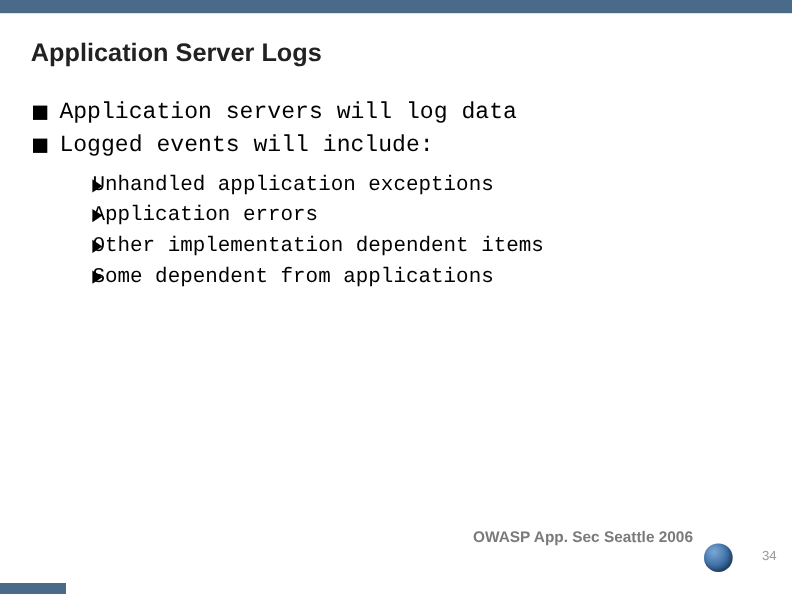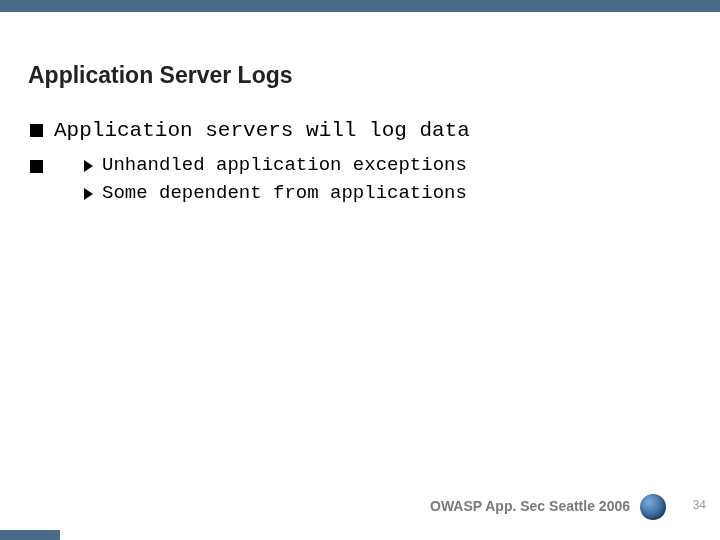--- a/index.html
+++ b/index.html
@@ -10,21 +10,20 @@
     position: relative;
     overflow: hidden;
   }
   .top-bar {
     height: 12px;
     background: #4a6a8a;
     width: 100%;
   }
   .content {
     padding: 22px 28px 0 28px;
-    margin-top: 28px;
   }
   .title {
     font-size: 23px;
     font-weight: bold;
     color: #222;
     margin-bottom: 28px;
   }
   .l1 {
     list-style: none;
     padding-left: 2px;
@@ -49,21 +48,20 @@
   }
   .l2 {
     list-style: none;
     padding-left: 30px;
     margin-top: 8px;
   }
   .l2 > li {
     font-size: 19px;
     color: #000;
     line-height: 1.35;
-    padding-left: 18px;
     position: relative;
     margin-bottom: 2px;
   }
   .l2 > li::before {
     content: "";
     position: absolute;
     left: 0;
     top: 7px;
     width: 0;
     height: 0;
@@ -74,21 +72,21 @@
   .footer {
     position: absolute;
     bottom: 22px;
     left: 0;
     right: 0;
     height: 30px;
   }
   .footer-text {
     position: absolute;
     right: 90px;
-    bottom: 4px;
+    bottom: 22px;
     font-size: 14px;
     font-weight: bold;
     color: #7a7a7a;
   }
   .globe {
     position: absolute;
     right: 54px;
     bottom: -2px;
     width: 26px;
     height: 26px;
@@ -118,23 +116,30 @@
 <div class="top-bar"></div>
 
 <div class="content">
   <h1 class="title">Application Server Logs</h1>
 
   <ul class="l1">
     <li>
       <span>Application servers will log data</span>
     </li>
     <li>
+      <span>Logged events will include:</span>
       <ul class="l2">
         <li>
           <span>Unhandled application exceptions</span>
+        </li>
+        <li>
+          <span>Application errors</span>
+        </li>
+        <li>
+          <span>Other implementation dependent items</span>
         </li>
         <li>
           <span>Some dependent from applications</span>
         </li>
       </ul>
     </li>
   </ul>
 </div>
 
 <div class="footer">

